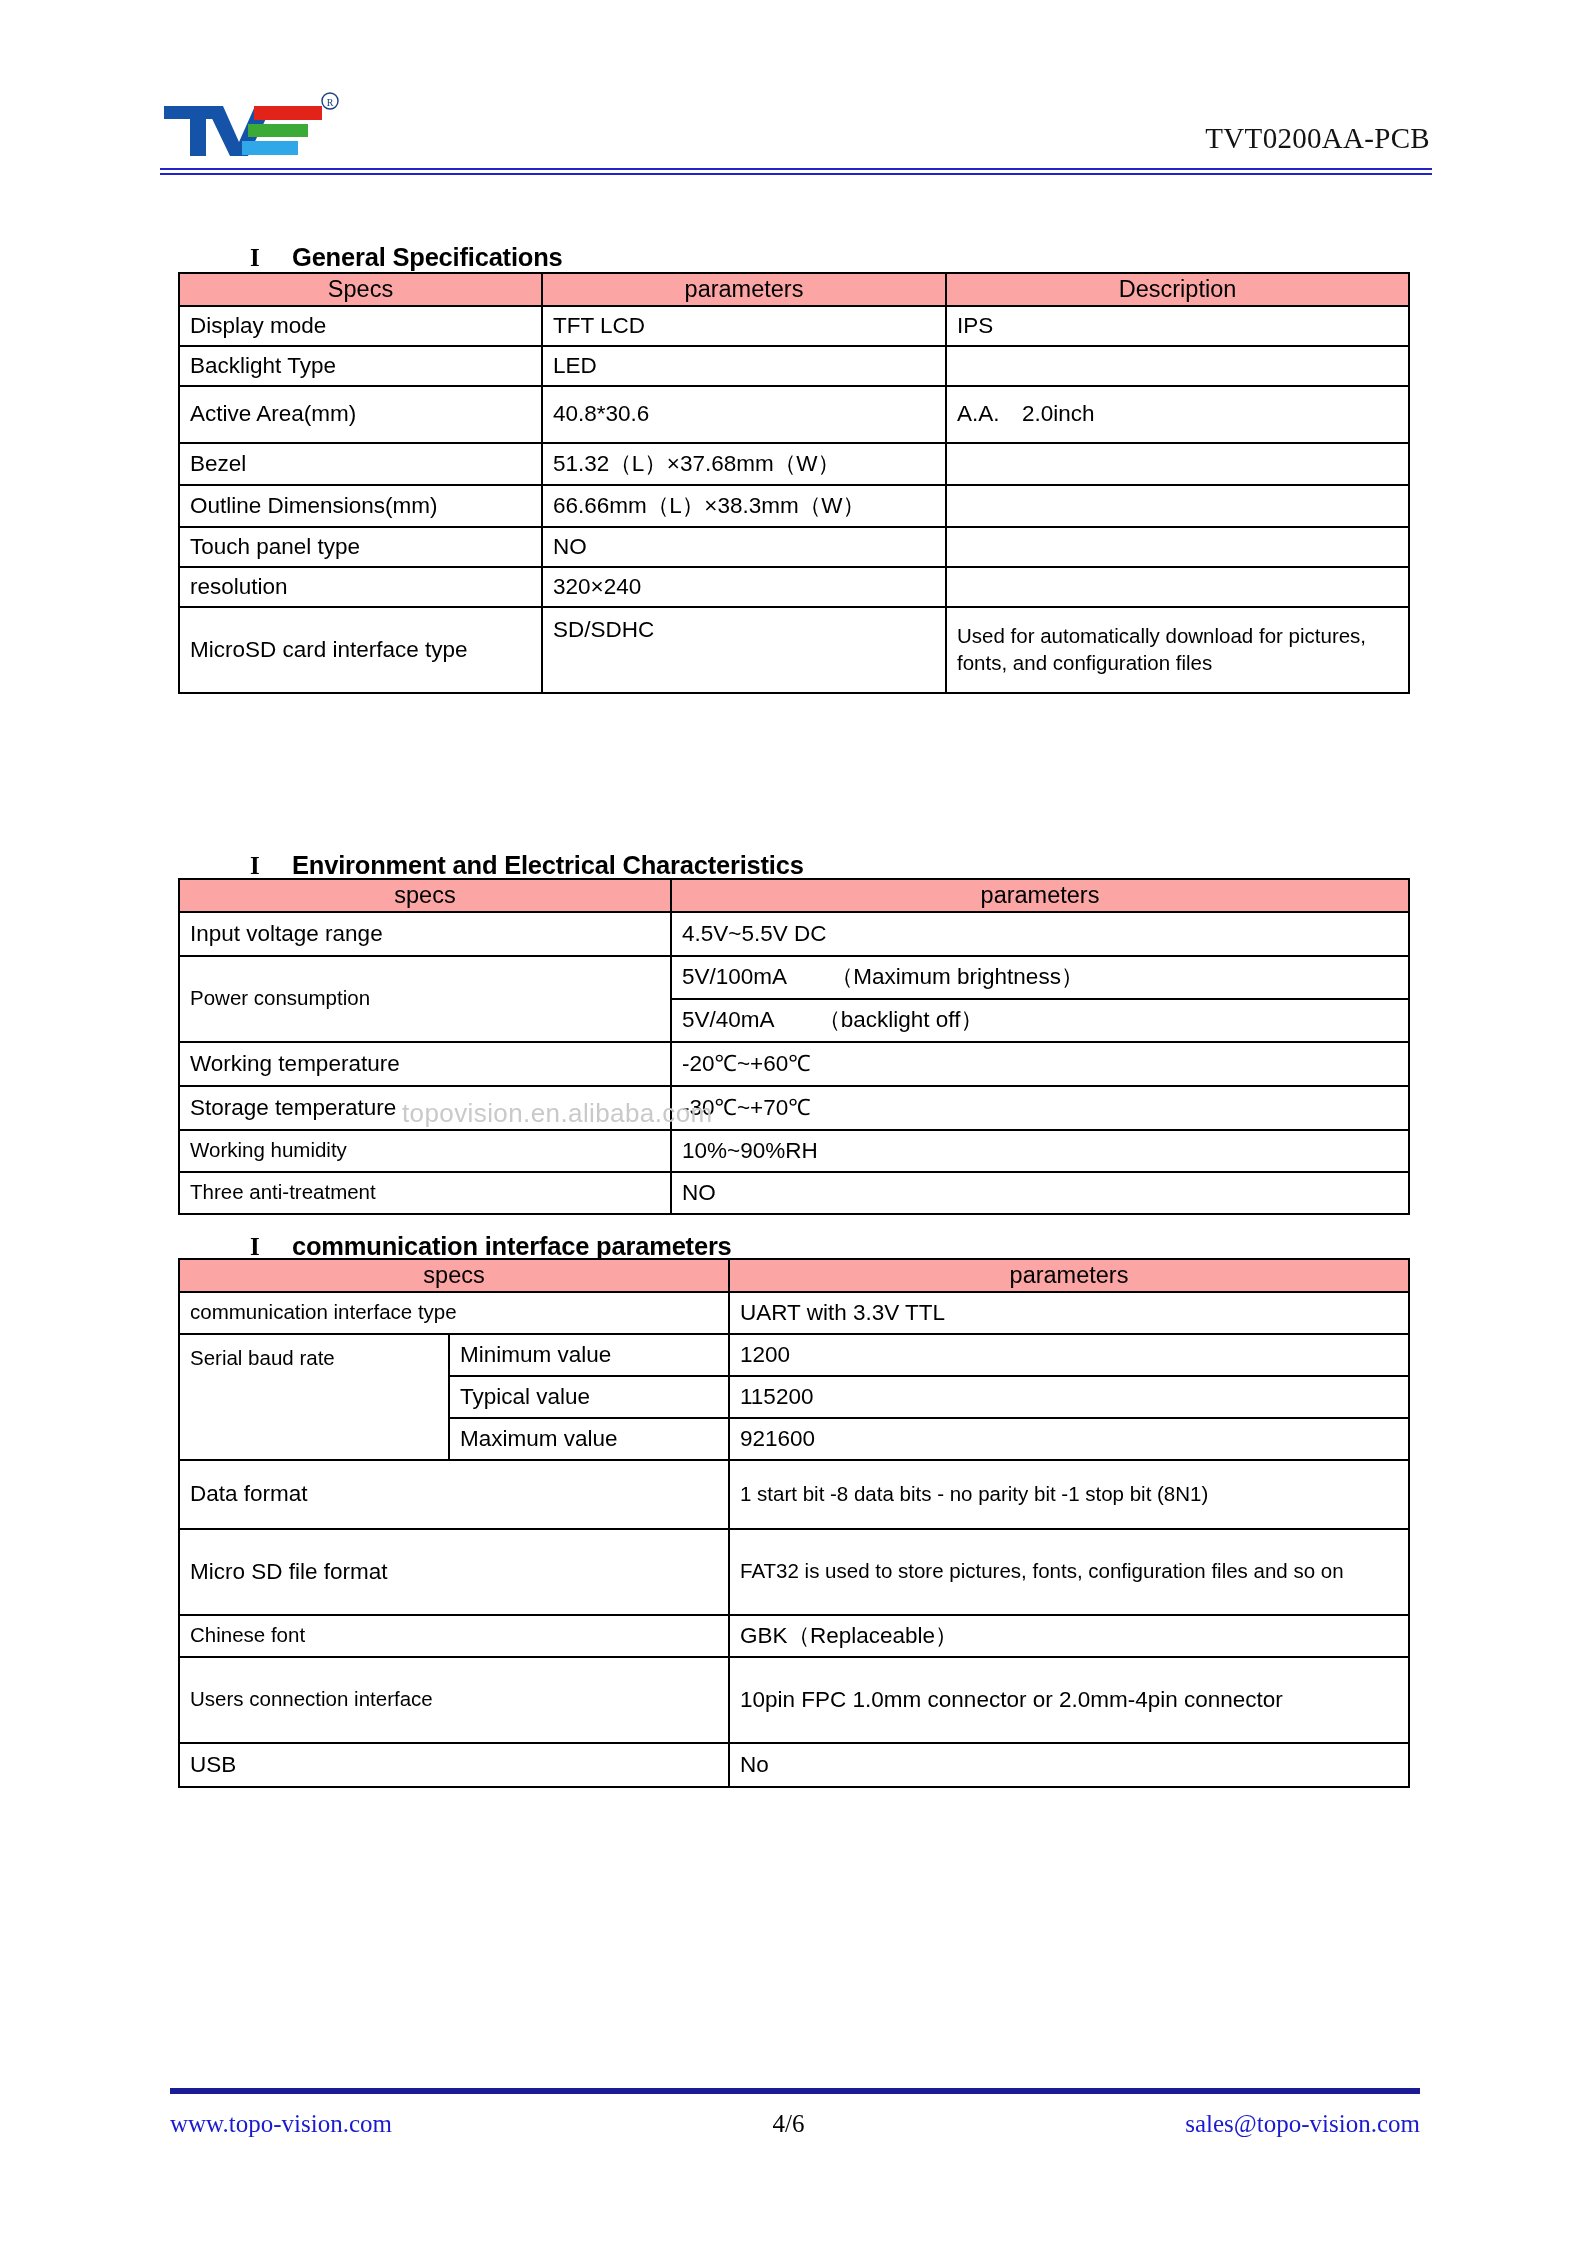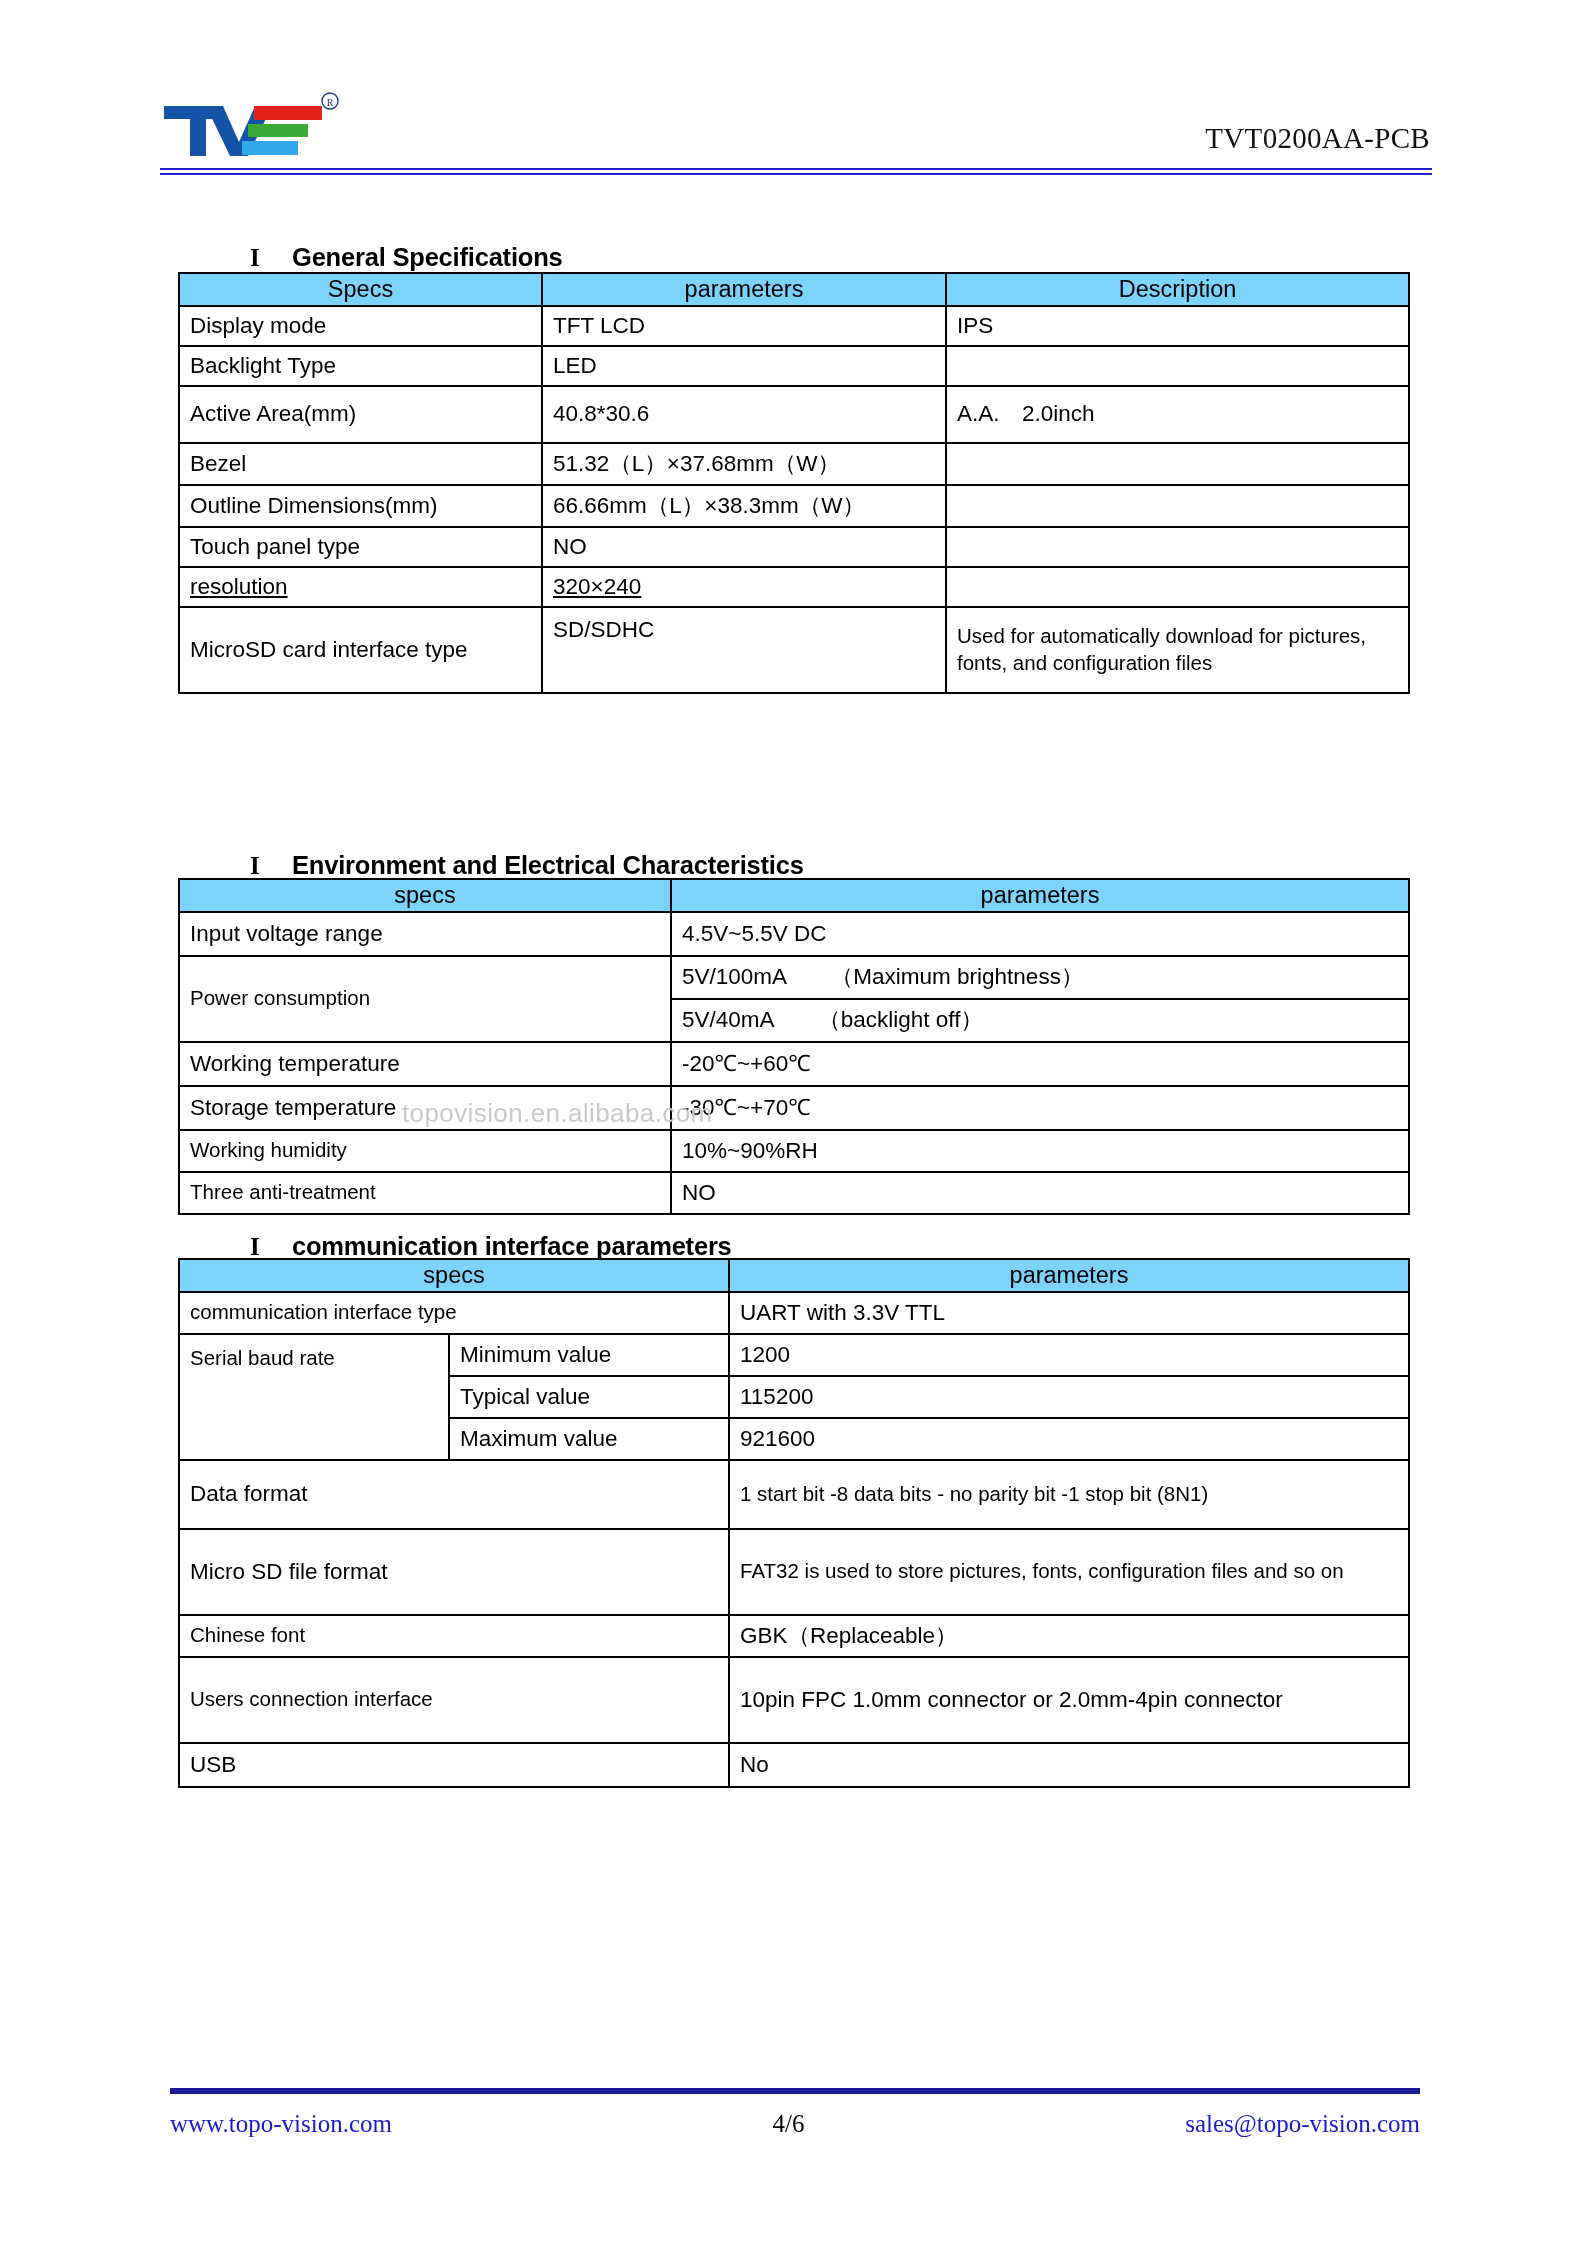--- a/index.html
+++ b/index.html
@@ -98,21 +98,21 @@
   }
   table.spec td, table.spec th {
     border: 2px solid #000;
     padding: 0 10px;
     vertical-align: middle;
     font-weight: normal;
     text-align: left;
     line-height: 1.30;
   }
   table.spec th {
-    background: #7dd3fc;
+    background: #fca5a5;
     text-align: center;
     font-size: 23.5px;
   }
   .ctr { text-align: center !important; }
   .small { font-size: 20.5px; }
   .serifnum {
     font-family: "Liberation Serif", serif;
     font-size: 25px;
   }
   .sup {
@@ -250,21 +250,21 @@
       <tr style="height:42px;">
         <td>Outline Dimensions(mm)</td>
         <td>66.66mm（L）×38.3mm（W）</td>
         <td></td>
       </tr>
       <tr style="height:40px;">
         <td>Touch panel type</td>
         <td>NO</td>
         <td></td>
       </tr>
-      <tr style="height:40px;text-decoration:underline;">
+      <tr style="height:40px;">
         <td>resolution</td>
         <td>320×240</td>
         <td></td>
       </tr>
       <tr style="height:86px;">
         <td class="twoline">MicroSD card interface type</td>
         <td style="vertical-align:top; padding-top:7px;">SD/SDHC</td>
         <td class="twoline small">Used for automatically download for pictures, fonts, and configuration files</td>
       </tr>
     </tbody>

